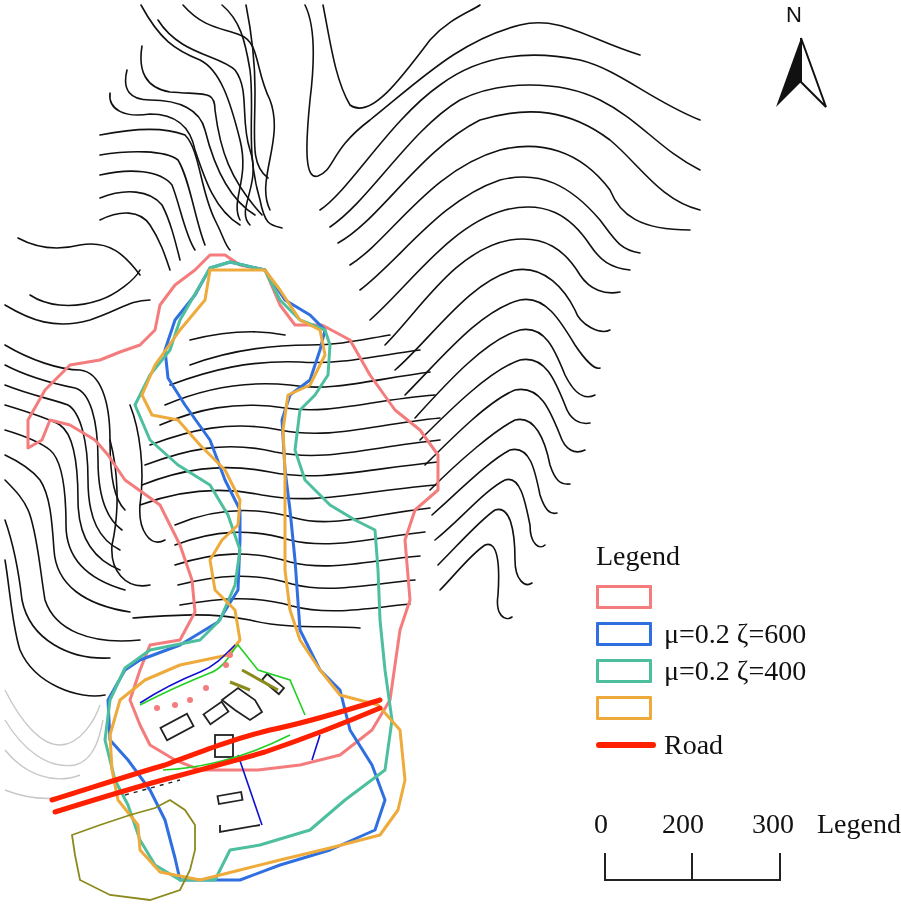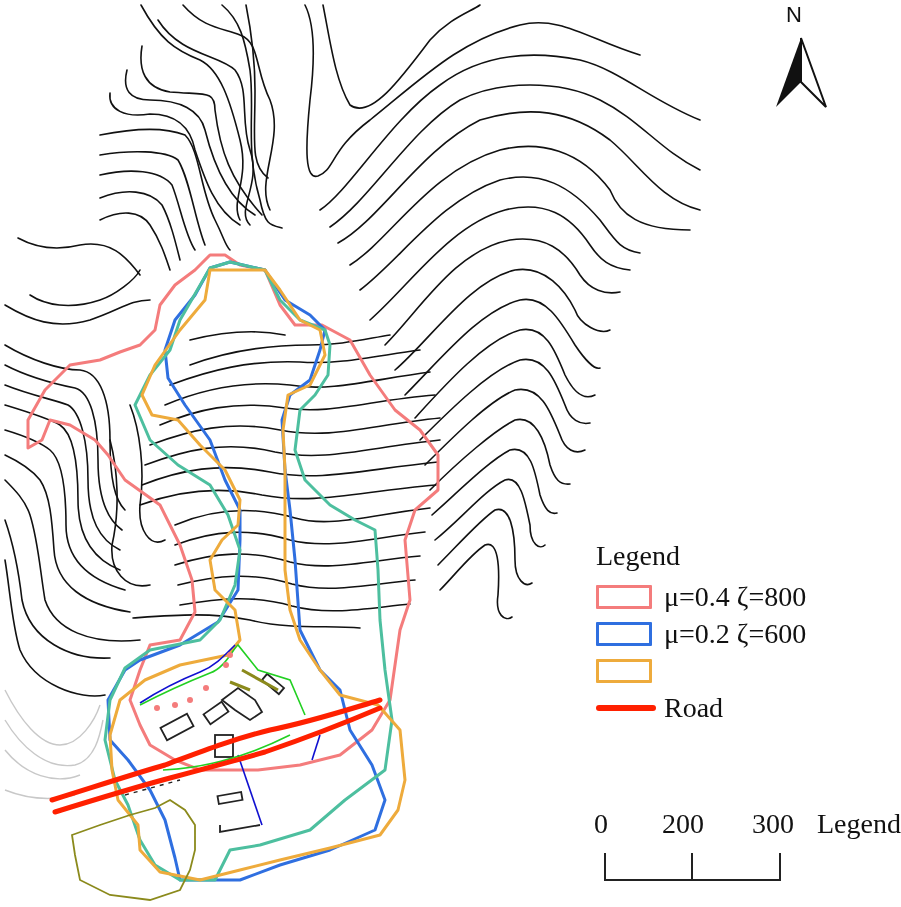--- a/index.html
+++ b/index.html
@@ -152,25 +152,28 @@
   <svg width="60" height="110" viewBox="0 0 60 110">
     <path d="M33,36 L8,105 L33,80 Z" fill="#111"></path>
     <path d="M33,36 L58,105 L33,80 Z" fill="#fff" stroke="#111" stroke-width="2"></path>
   </svg>
 </div>
 
 <div class="legend">
   <div class="legend-title">Legend</div>
   <div class="legend-row">
     <div class="legend-swatch" style="border-color:#f47c7c"></div>
-    <span class="legend-label">μ=0.4 ζ=800</span>
   </div>
   <div class="legend-row">
     <div class="legend-swatch" style="border-color:#2f6fe0"></div>
     <span class="legend-label">μ=0.2 ζ=600</span>
+  </div>
+  <div class="legend-row">
+    <div class="legend-swatch" style="border-color:#4dbf9f"></div>
+    <span class="legend-label">μ=0.2 ζ=400</span>
   </div>
   <div class="legend-row">
     <div class="legend-swatch" style="border-color:#eeab3c"></div>
   </div>
   <div class="legend-row">
     <div class="legend-line" style="background:#ff2000"></div>
     <span class="legend-label">Road</span>
   </div>
 </div>
 

